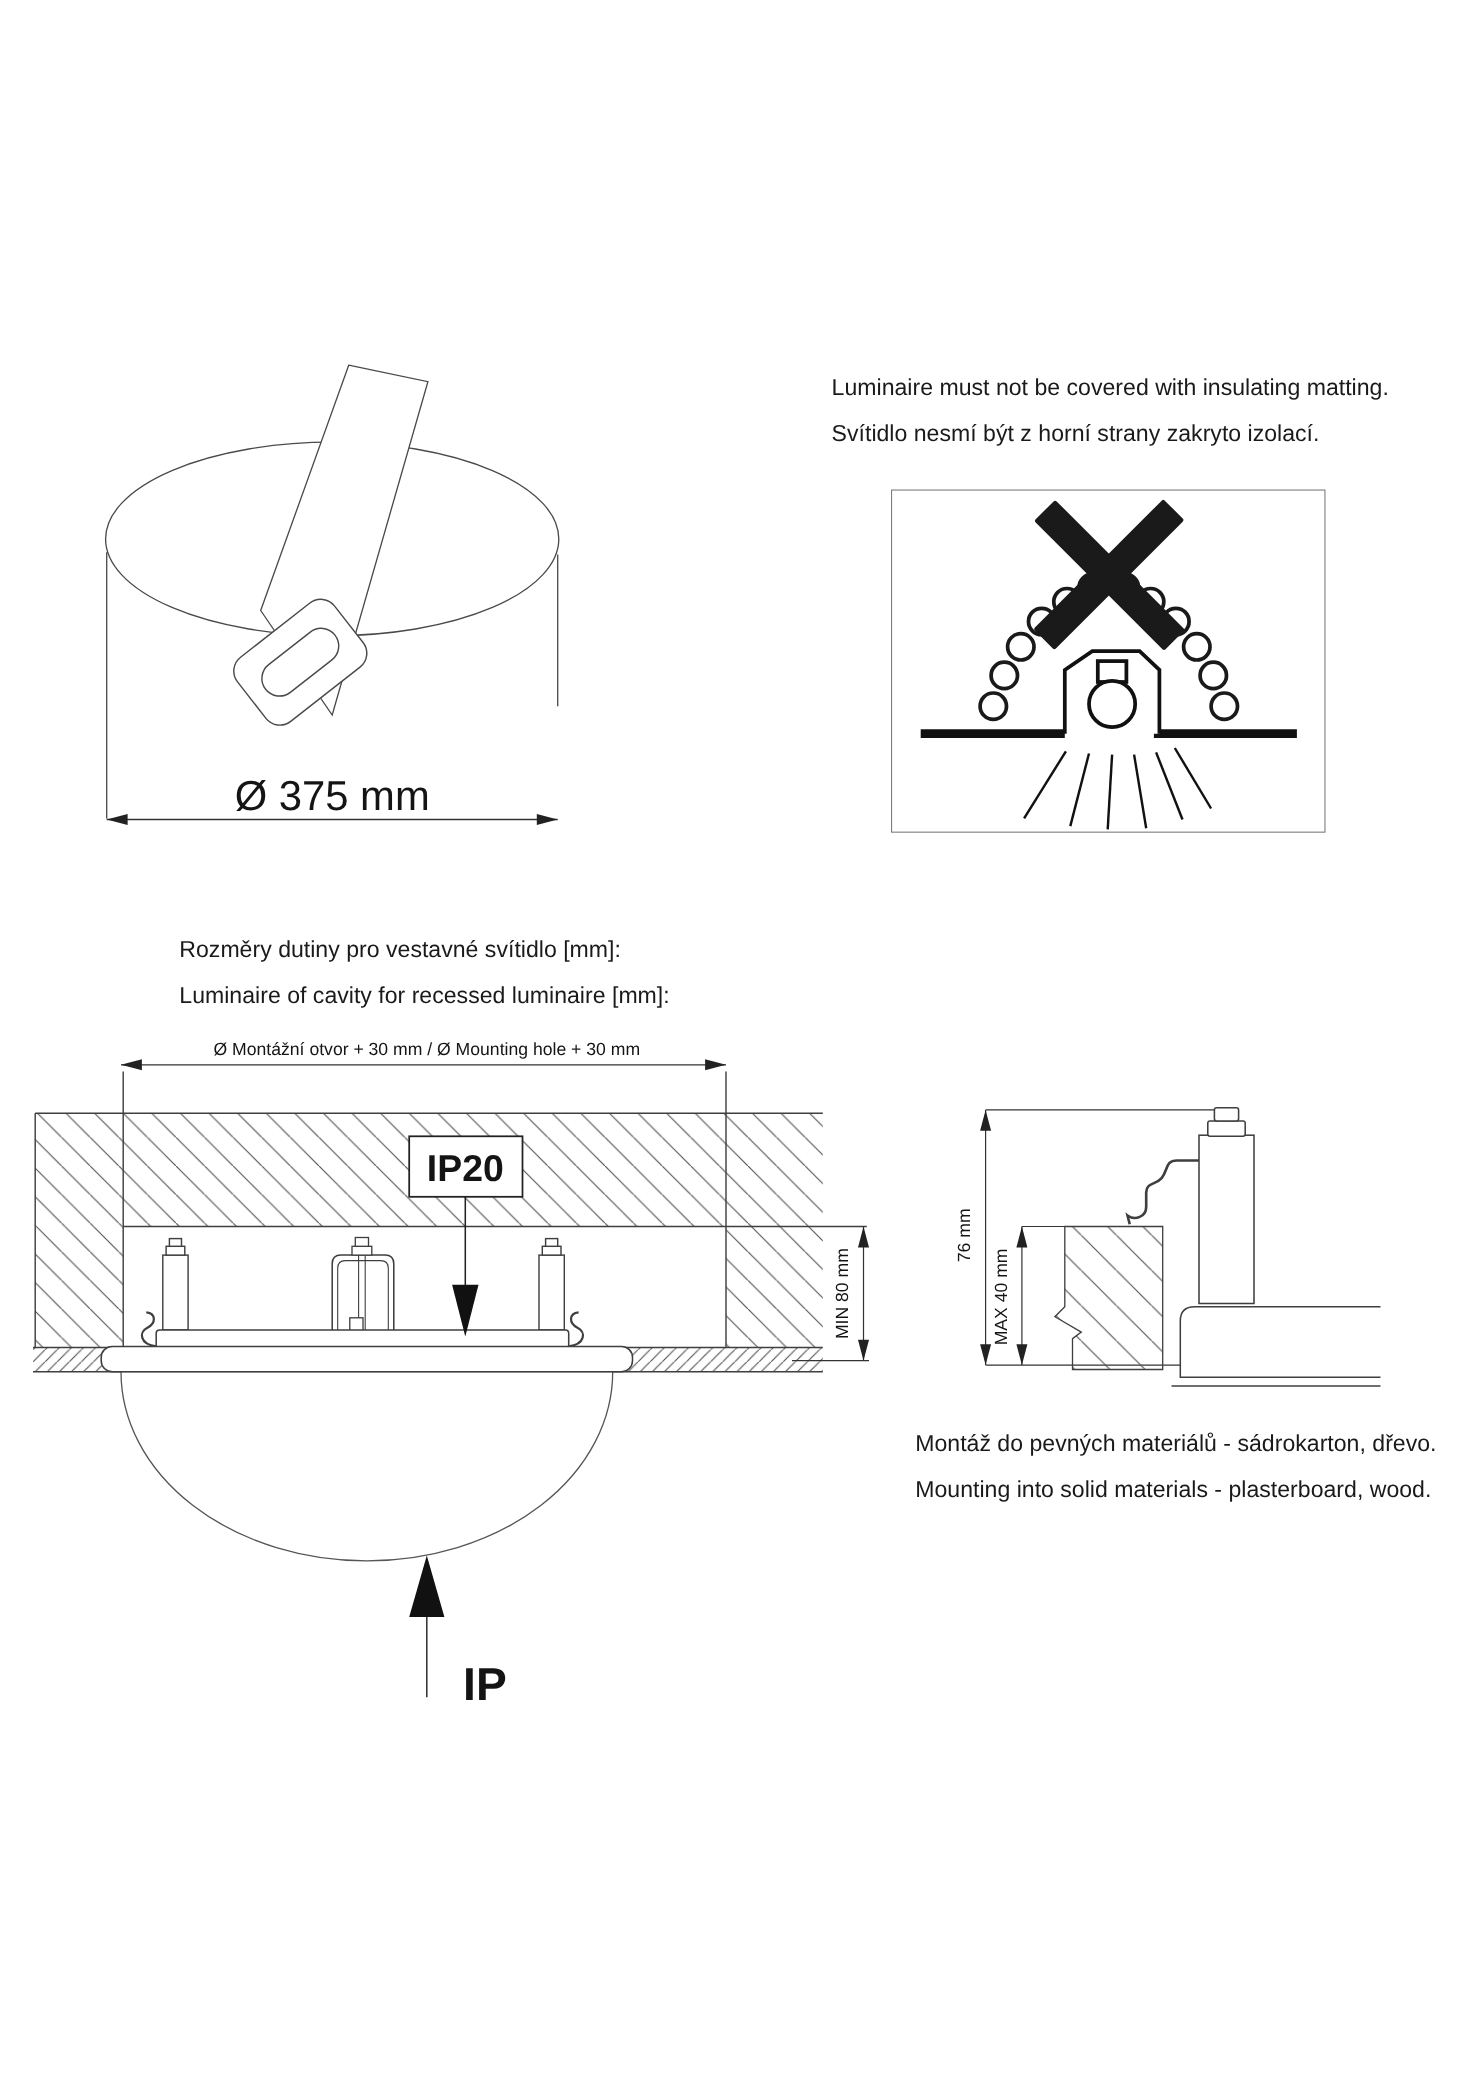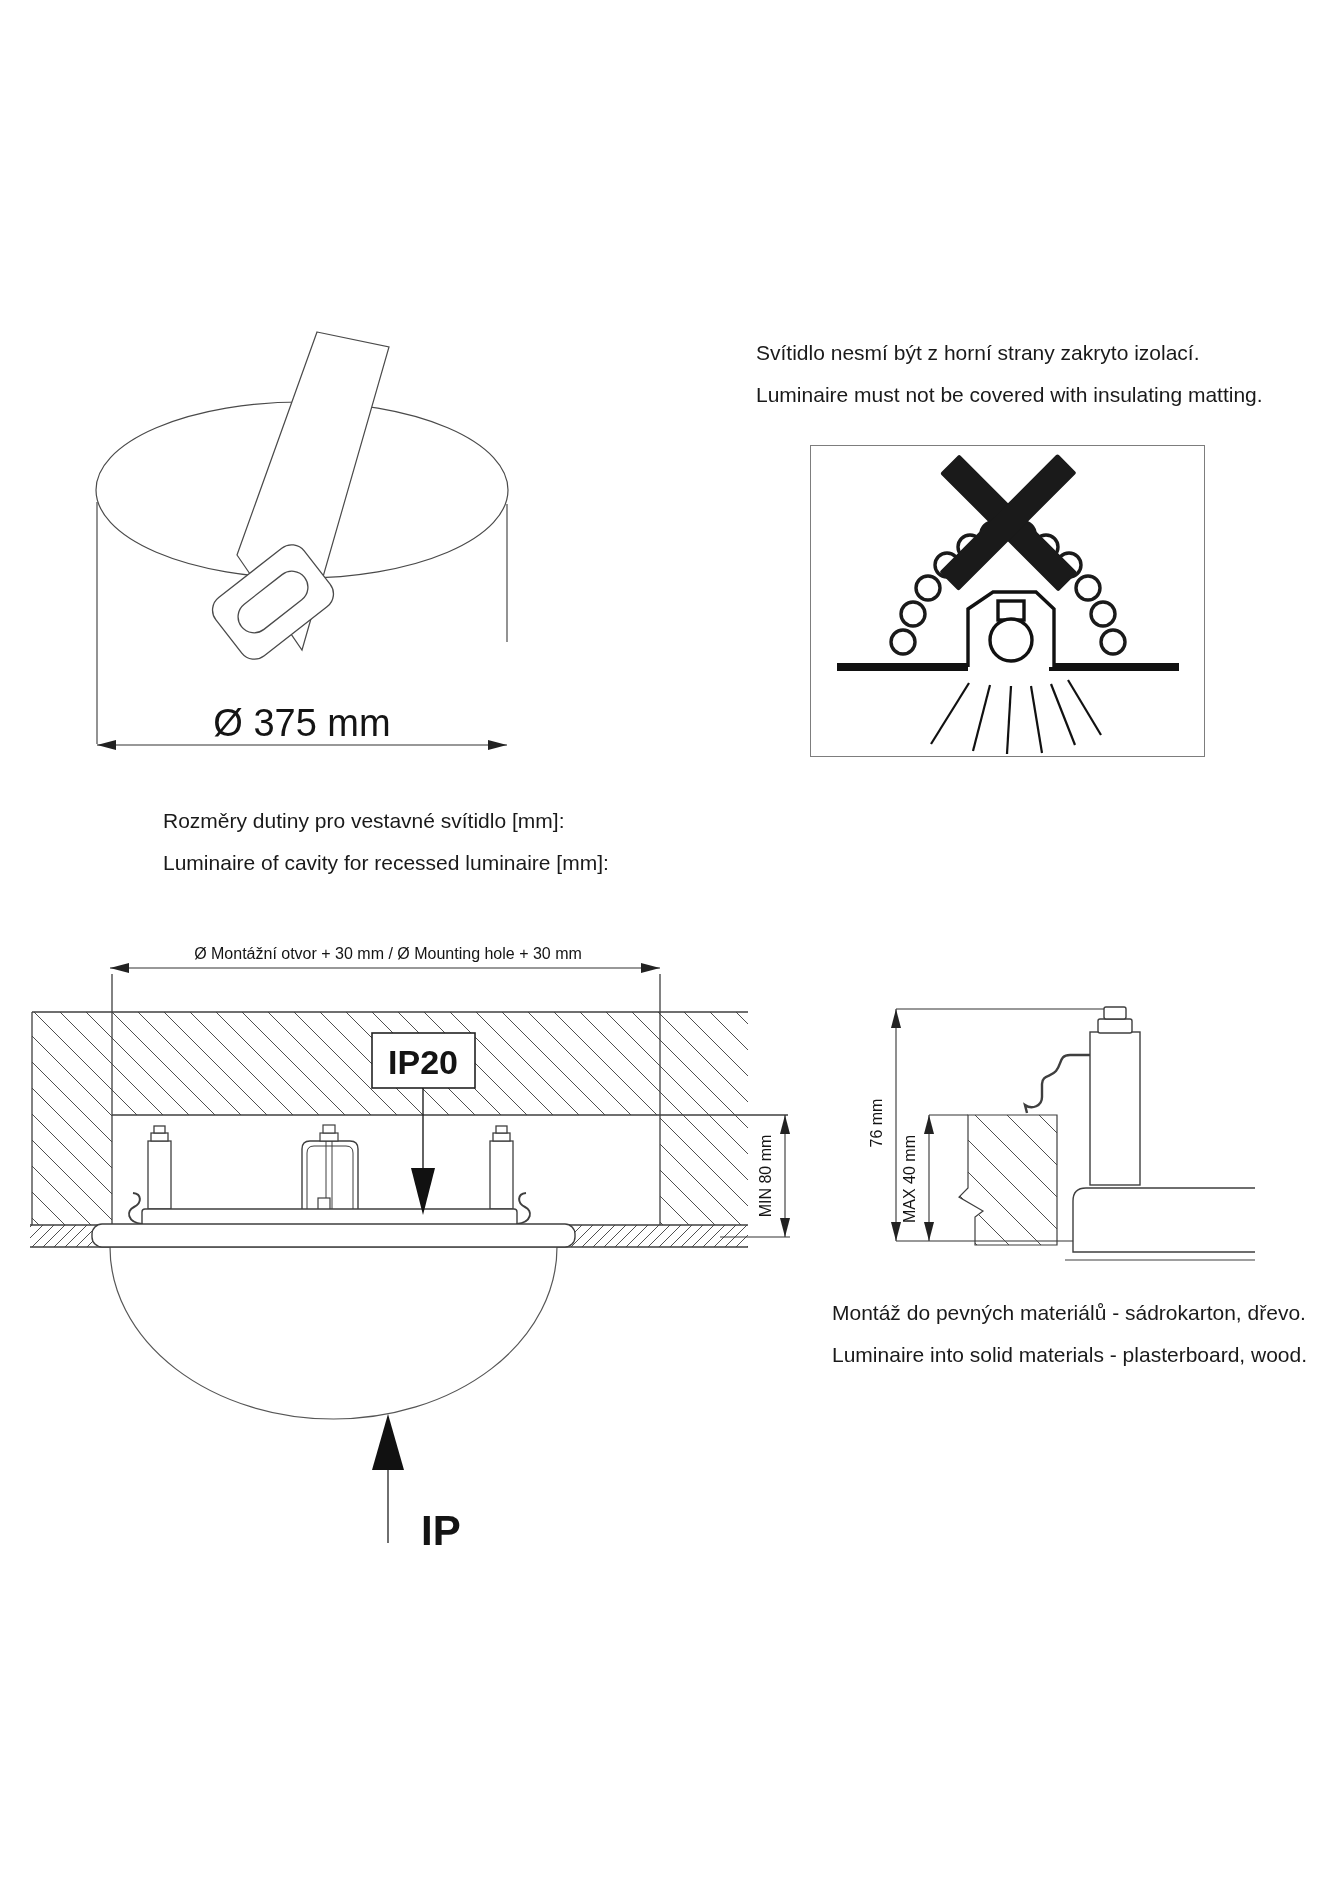--- a/index.html
+++ b/index.html
@@ -36,22 +36,22 @@
 
     <g>
       <line x1="57" y1="425" x2="467" y2="425" stroke="#333" stroke-width="1.2"></line>
       <polygon points="57,425 76,420 76,430" fill="#222"></polygon>
       <polygon points="467,425 448,420 448,430" fill="#222"></polygon>
       <text class="bigdim" x="262" y="416" text-anchor="middle">Ø 375 mm</text>
     </g>
   </svg>
 
   <div class="note" style="left:756px;top:332px">
+    <div>Luminaire must not be covered with insulating matting.</div>
     <div>Svítidlo nesmí být z horní strany zakryto izolací.</div>
-    <div>Luminaire must not be covered with insulating matting.</div>
   </div>
 
   <div class="warnbox">
     <svg width="393" height="310" viewBox="0 0 393 310">
 
       <g fill="none" stroke="#1a1a1a" stroke-width="3.4">
         <circle cx="92" cy="196" r="12"></circle>
           <circle cx="102" cy="168" r="12"></circle>
         <circle cx="117" cy="142" r="12"></circle>
           <circle cx="136" cy="119" r="12"></circle>
@@ -87,21 +87,21 @@
         <line x1="257" y1="234" x2="290" y2="289"></line>
       </g>
 
       <g fill="#1a1a1a">
         <rect x="114" y="63" width="167" height="27" rx="2" transform="rotate(45 197 77)"></rect>
         <rect x="114" y="63" width="167" height="27" rx="2" transform="rotate(-45 197 77)"></rect>
       </g>
     </svg>
   </div>
 
-  <div class="note" style="left:163px;top:800px">
+  <div class="note" style="left:163px;top:843px">
     <div>Rozměry dutiny pro vestavné svítidlo [mm]:</div>
     <div>Luminaire of cavity for recessed luminaire [mm]:</div>
   </div>
 
   <svg class="fig" style="left:30px;top:930px" width="780" height="640" viewBox="0 0 780 640">
     <defs>
       <pattern id="hzA" width="26" height="26" patternUnits="userSpaceOnUse">
         <path d="M-3,-3 L29,29" stroke="#4f4f4f" stroke-width="1"></path>
       </pattern>
       <pattern id="hzB" width="11" height="11" patternUnits="userSpaceOnUse">
@@ -225,16 +225,16 @@
     </g>
 
     <g>
       <path d="M400,193 H231 Q218,193 218,206 V257 H400" fill="#ffffff" stroke="#3f3f3f" stroke-width="1.4"></path>
       <line x1="210" y1="265" x2="400" y2="265" stroke="#3f3f3f" stroke-width="1.2"></line>
     </g>
   </svg>
 
   <div class="note" style="left:832px;top:1292px">
     <div>Montáž do pevných materiálů - sádrokarton, dřevo.</div>
-    <div>Luminaire into solid materials - plasterboard, wood.</div>
+    <div>Mounting into solid materials - plasterboard, wood.</div>
   </div>
 
 </div>
 
 </body></html>

